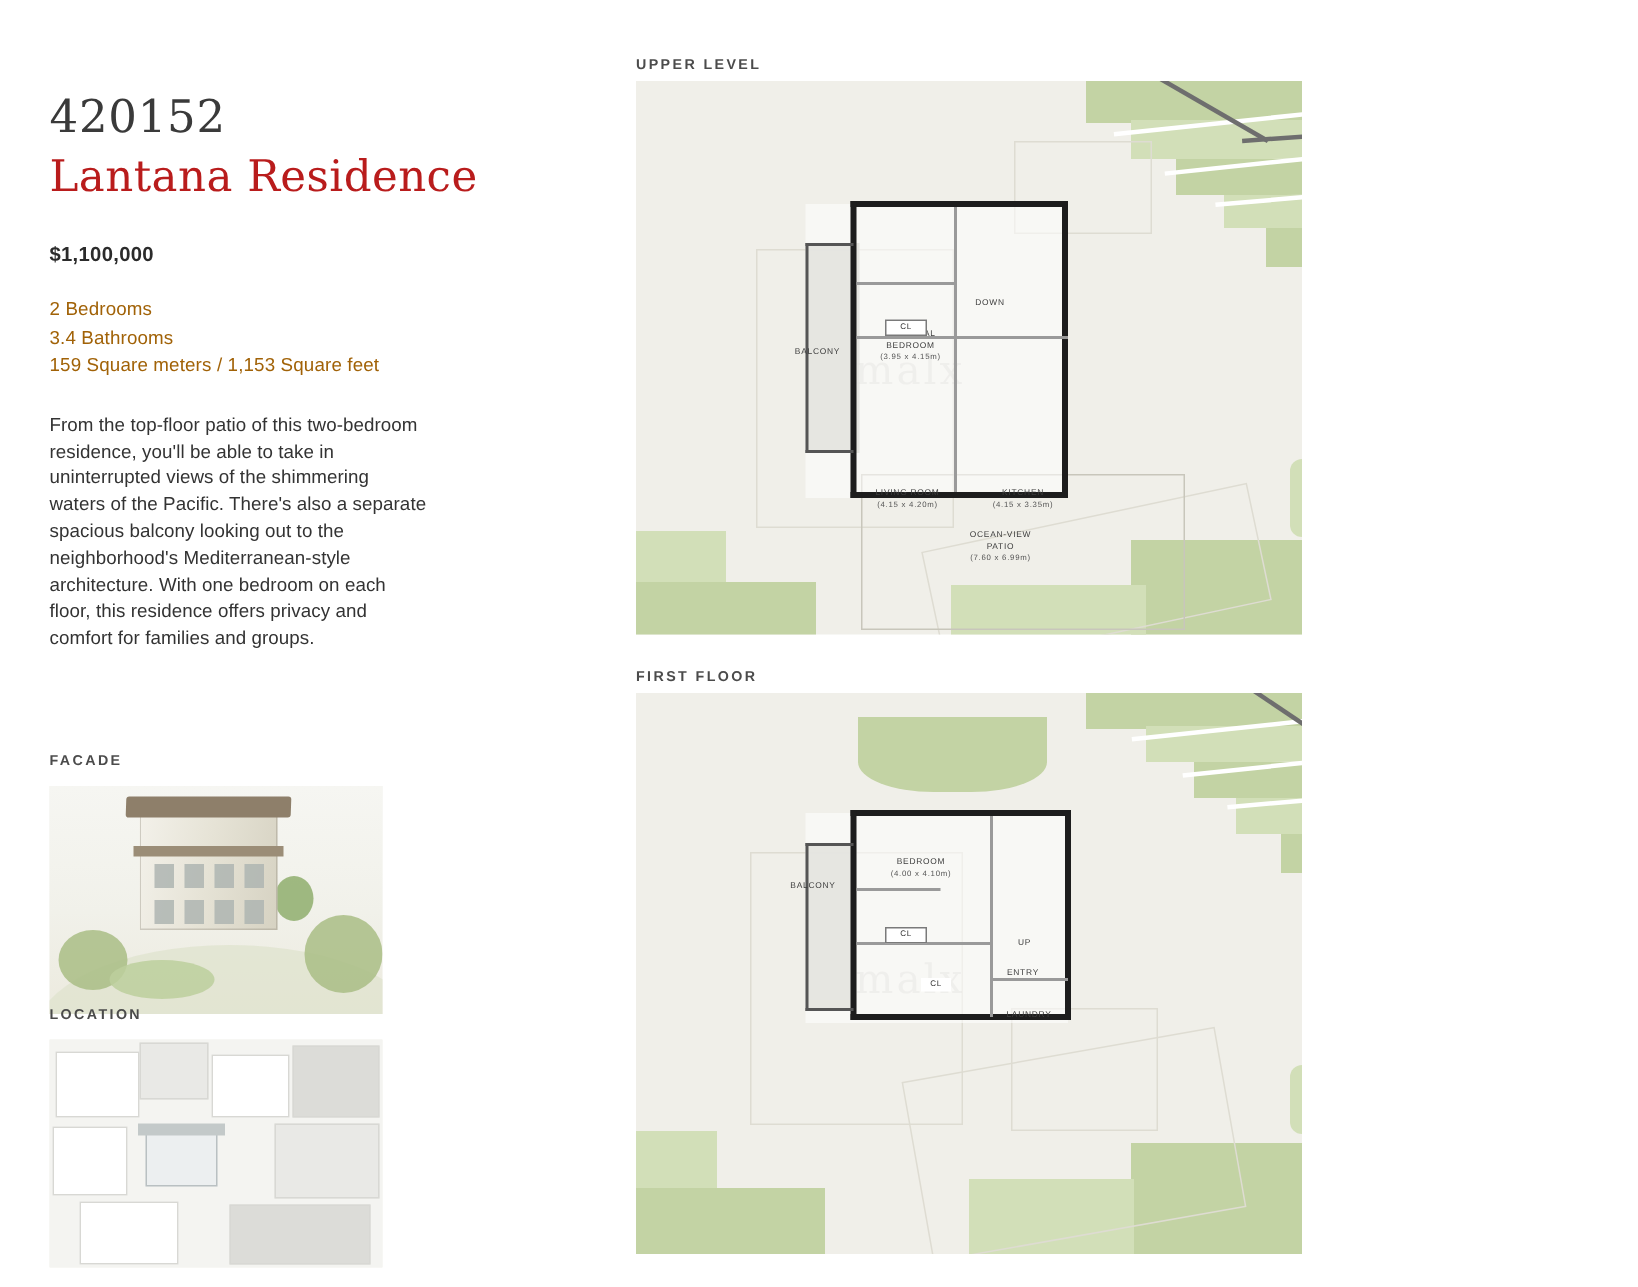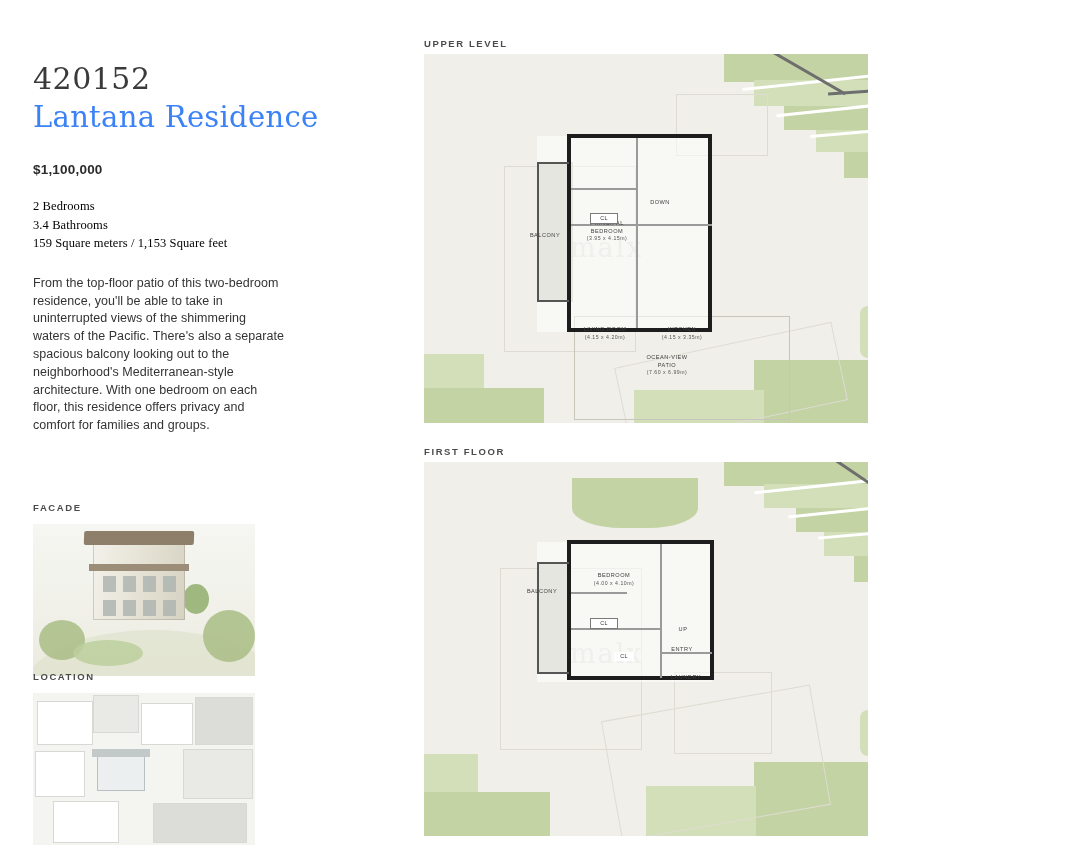--- a/index.html
+++ b/index.html
@@ -30,37 +30,36 @@
     font-weight: 400;
     letter-spacing: 0.5px;
     color: #3a3a3a;
     line-height: 1.2;
   }
   .listing-name {
     font-family: "DejaVu Serif", serif;
     font-size: 29px;
     font-weight: 400;
     letter-spacing: 0.3px;
-    color: #3b82f6;
+    color: #b91c1c;
     line-height: 1.25;
     margin-top: 2px;
   }
   .price {
     font-size: 13.5px;
     font-weight: bold;
     color: #2b2b2b;
     margin-top: 27px;
     letter-spacing: 0.2px;
   }
   .specs {
     margin-top: 20px;
     font-size: 12.5px;
     line-height: 18.5px;
-    color: #000000;
-    font-family: Liberation Serif, serif;
+    color: #a16207;
   }
   .specs div { letter-spacing: 0.1px; }
   .description {
     margin-top: 22px;
     font-size: 12.5px;
     line-height: 17.8px;
     color: #333;
     width: 252px;
     letter-spacing: 0.05px;
   }

